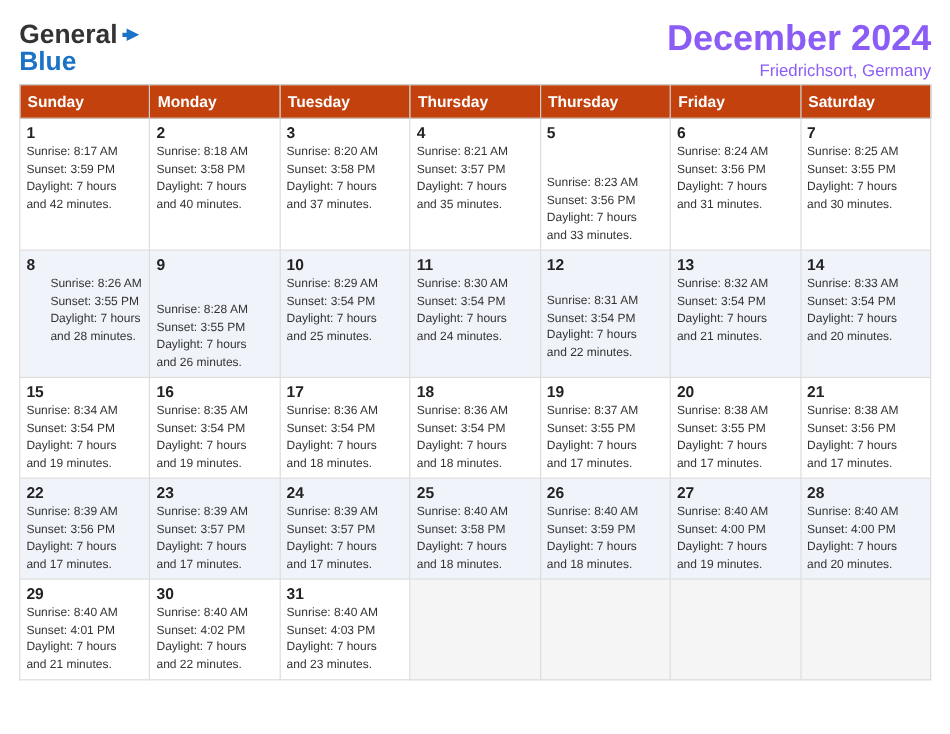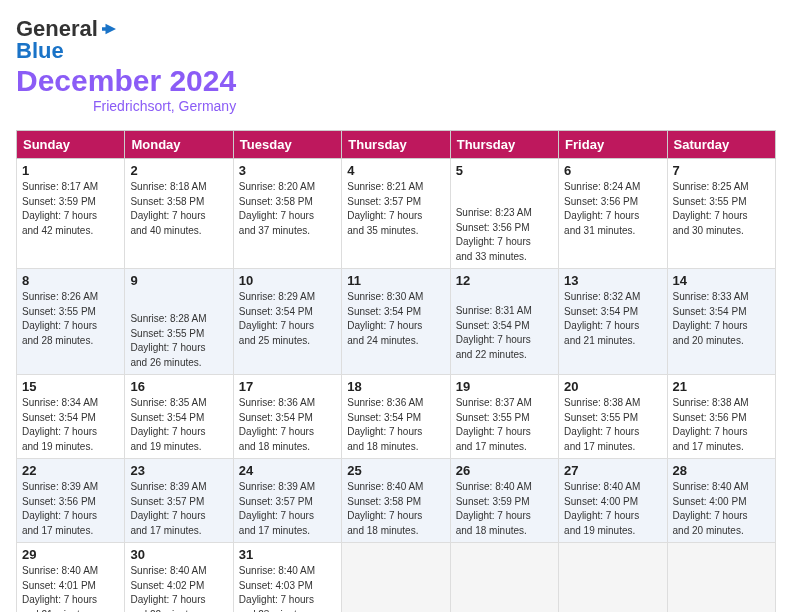--- a/index.html
+++ b/index.html
@@ -7,22 +7,21 @@
       font-family: Arial, sans-serif;
       background: #fff;
       width: 792px;
       min-height: 612px;
       padding: 16px;
     }
     .header {
       display: flex;
       justify-content: space-between;
       align-items: flex-start;
-      margin-bottom: 16px;
-      flex-direction: column;
+      margin-bottom: 4px;
     }
     .logo {
       display: flex;
       flex-direction: column;
       align-items: flex-start;
     }
     .logo-arrow {
       width: 18px;
       height: 14px;
       margin-left: 2px;
@@ -42,21 +41,21 @@
     .subtitle {
       font-size: 14px;
       color: #8b5cf6;
     }
     .calendar {
       width: 100%;
       border-collapse: collapse;
       font-size: 11px;
     }
     .calendar thead tr th {
-      background-color: #be185d;
+      background-color: #c2410c;
       color: #fff;
       text-align: left;
       padding: 6px 6px;
       font-size: 13px;
       font-weight: bold;
       border: 1px solid #ccc;
     }
     .calendar tbody tr td {
       vertical-align: top;
       border: 1px solid #ddd;
@@ -166,21 +165,21 @@
           <span class="day-num">7</span>
           <div class="day-info" style="white-space: pre-line;">Sunrise: 8:25 AM
 Sunset: 3:55 PM
 Daylight: 7 hours
 and 30 minutes.</div>
         </td>
       </tr>
       <tr>
         <td>
           <span class="day-num">8</span>
-          <div class="day-info" style="white-space: pre-line;">Sunrise: 8:26 AM
+          <div class="day-info" style="white-space: pre-line; margin-left: 20px;">Sunrise: 8:26 AM
 Sunset: 3:55 PM
 Daylight: 7 hours
 and 28 minutes.</div>
         </td>
         <td>
           <span class="day-num">9</span>
           <div class="day-info" style="white-space: pre-line; margin-top: 24px;">Sunrise: 8:28 AM
 Sunset: 3:55 PM
 Daylight: 7 hours
 and 26 minutes.</div>

